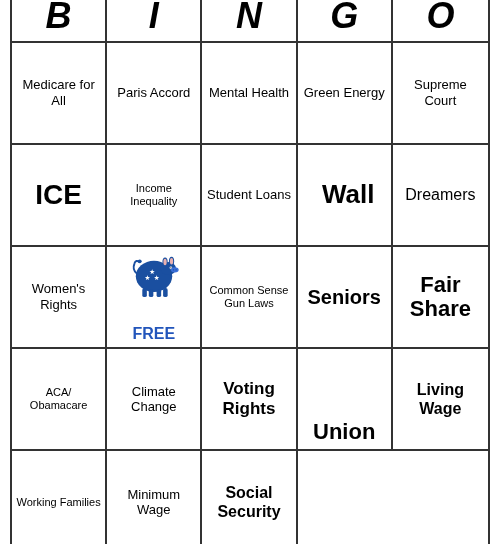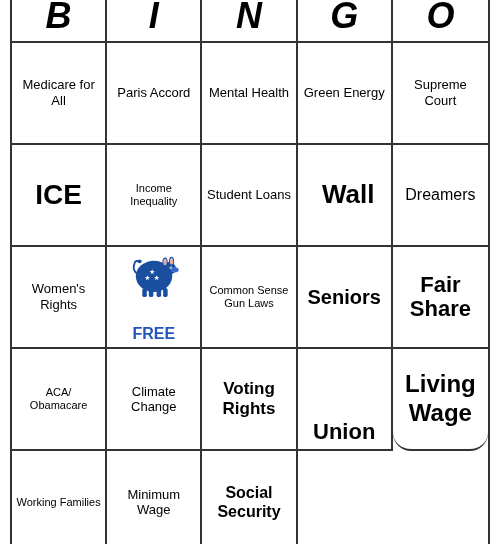--- a/index.html
+++ b/index.html
@@ -107,23 +107,22 @@
     .cell-voting-rights {
       font-size: 17px;
       font-weight: bold;
     }
     .cell-union {
       font-size: 22px;
       font-weight: bold;
       align-items: flex-end;
     }
     .cell-living-wage {
-      font-size: 24px;
-      font-weight: bold;
-      border-radius: 18px;
+      font-size: 16px;
+      font-weight: bold;
     }
     .cell-social-sec {
       font-size: 16px;
       font-weight: bold;
     }
   </style>
 </head>
 <body>
 
 <div class="bingo-card">

